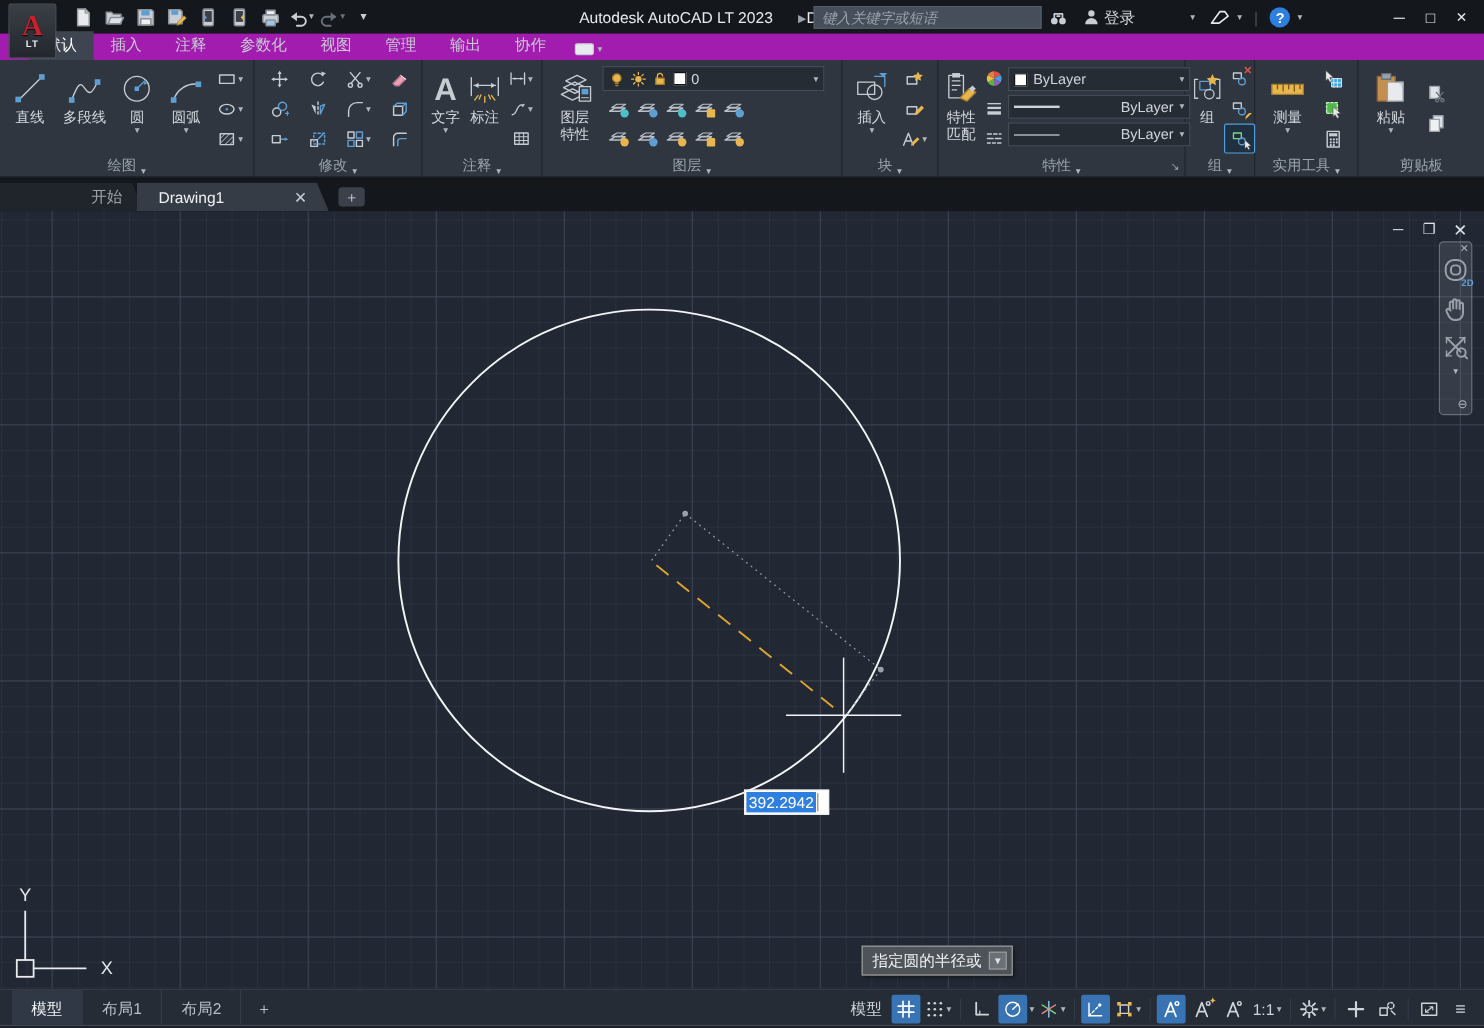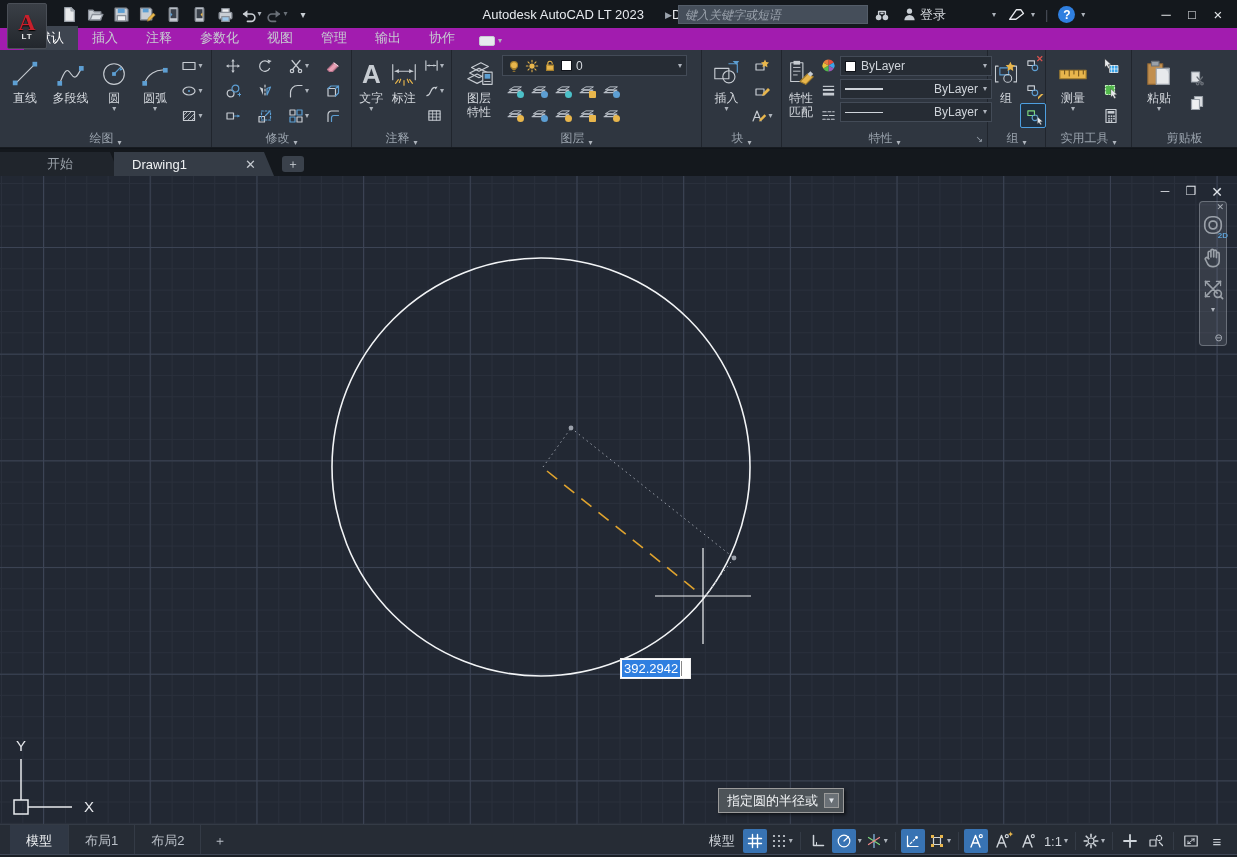--- a/index.html
+++ b/index.html
@@ -73,21 +73,21 @@
   .pdrop .lsample.thin { height:1px; }
   .pdrop .val { flex:1; text-align:right; }
   .launcher { position:absolute; right:4px; bottom:3px; font-size:9px; color:#9aa3ad; }
 
   .groupsel-box { border:1px solid #4d9fe0; background:#203040; border-radius:2px; padding:1px; }
 
   
   #filetabs { position:absolute; left:0; top:149px; width:100%; height:27px; background:#14181d; display:flex; align-items:flex-end; }
   .ftab { height:24px; display:flex; align-items:center; padding:0 18px; font-size:13px; color:#9aa1a9;
     background:#20252c; clip-path:polygon(0 0,calc(100% - 10px) 0,100% 100%,0 100%); margin-right:-6px; cursor:pointer; }
-  .ftab.start { width:120px; justify-content:center; }
+  .ftab.start { width:120px; justify-content:flex-end; }
   .ftab.active { background:#353c46; color:#f0f2f4; z-index:2; width:160px; justify-content:space-between; }
   .ftab .x { color:#c6cbd1; font-size:13px; margin-left:16px; }
   .ftab-new { width:22px; height:16px; margin-left:14px; margin-bottom:4px; background:#3a414b; border-radius:3px;
     color:#cfd4da; display:flex; align-items:center; justify-content:center; font-size:12px; cursor:pointer; }
 
   
   #canvas { position:absolute; left:0; top:176px; width:1237px; height:648px; background:#222833;
     background-image:
       linear-gradient(#3c4455 1px, transparent 1px),
       linear-gradient(90deg,#3c4455 1px, transparent 1px),

